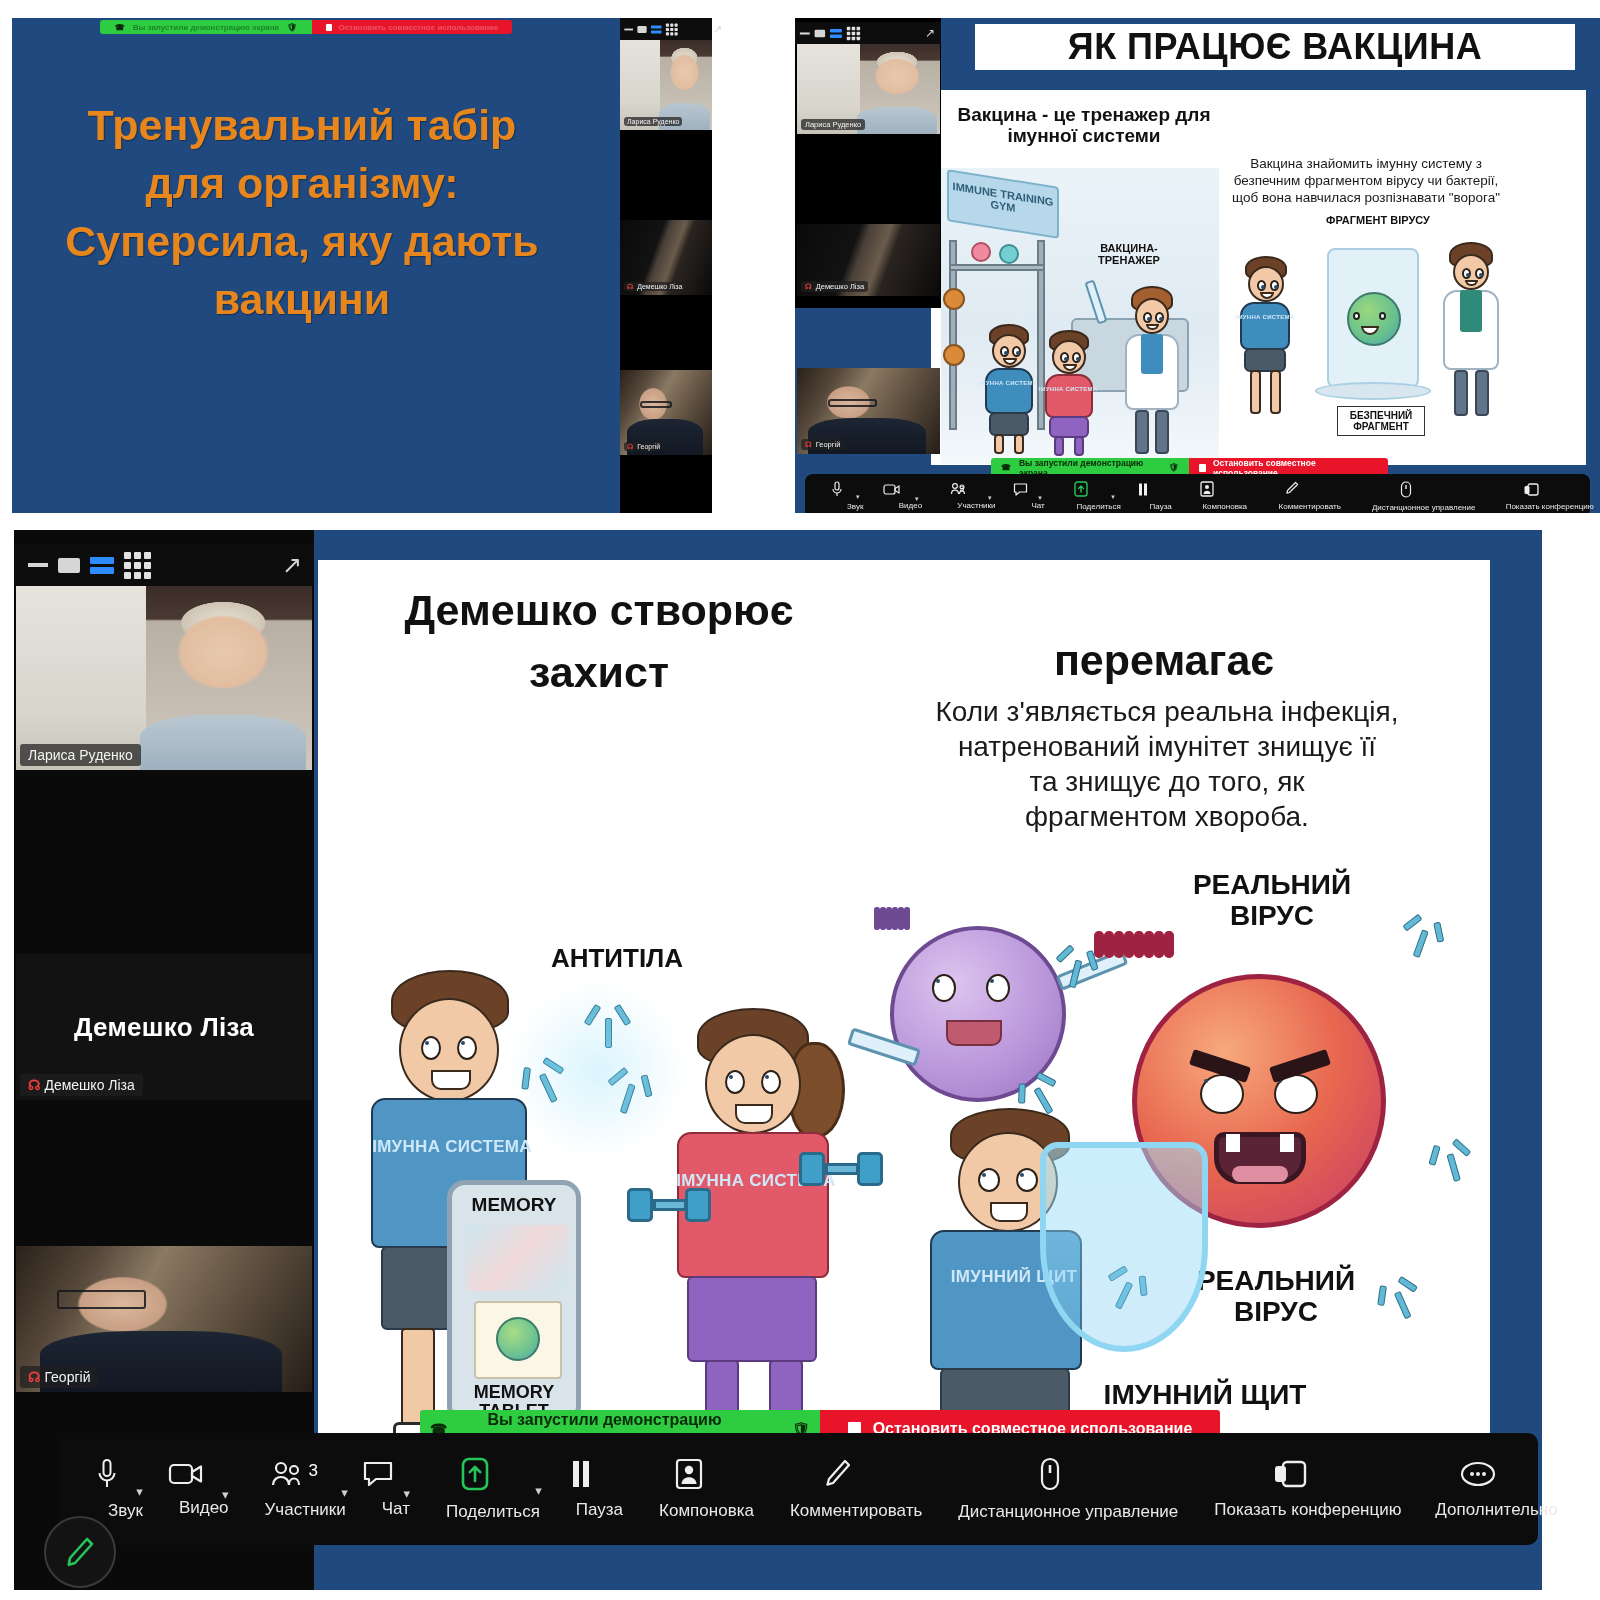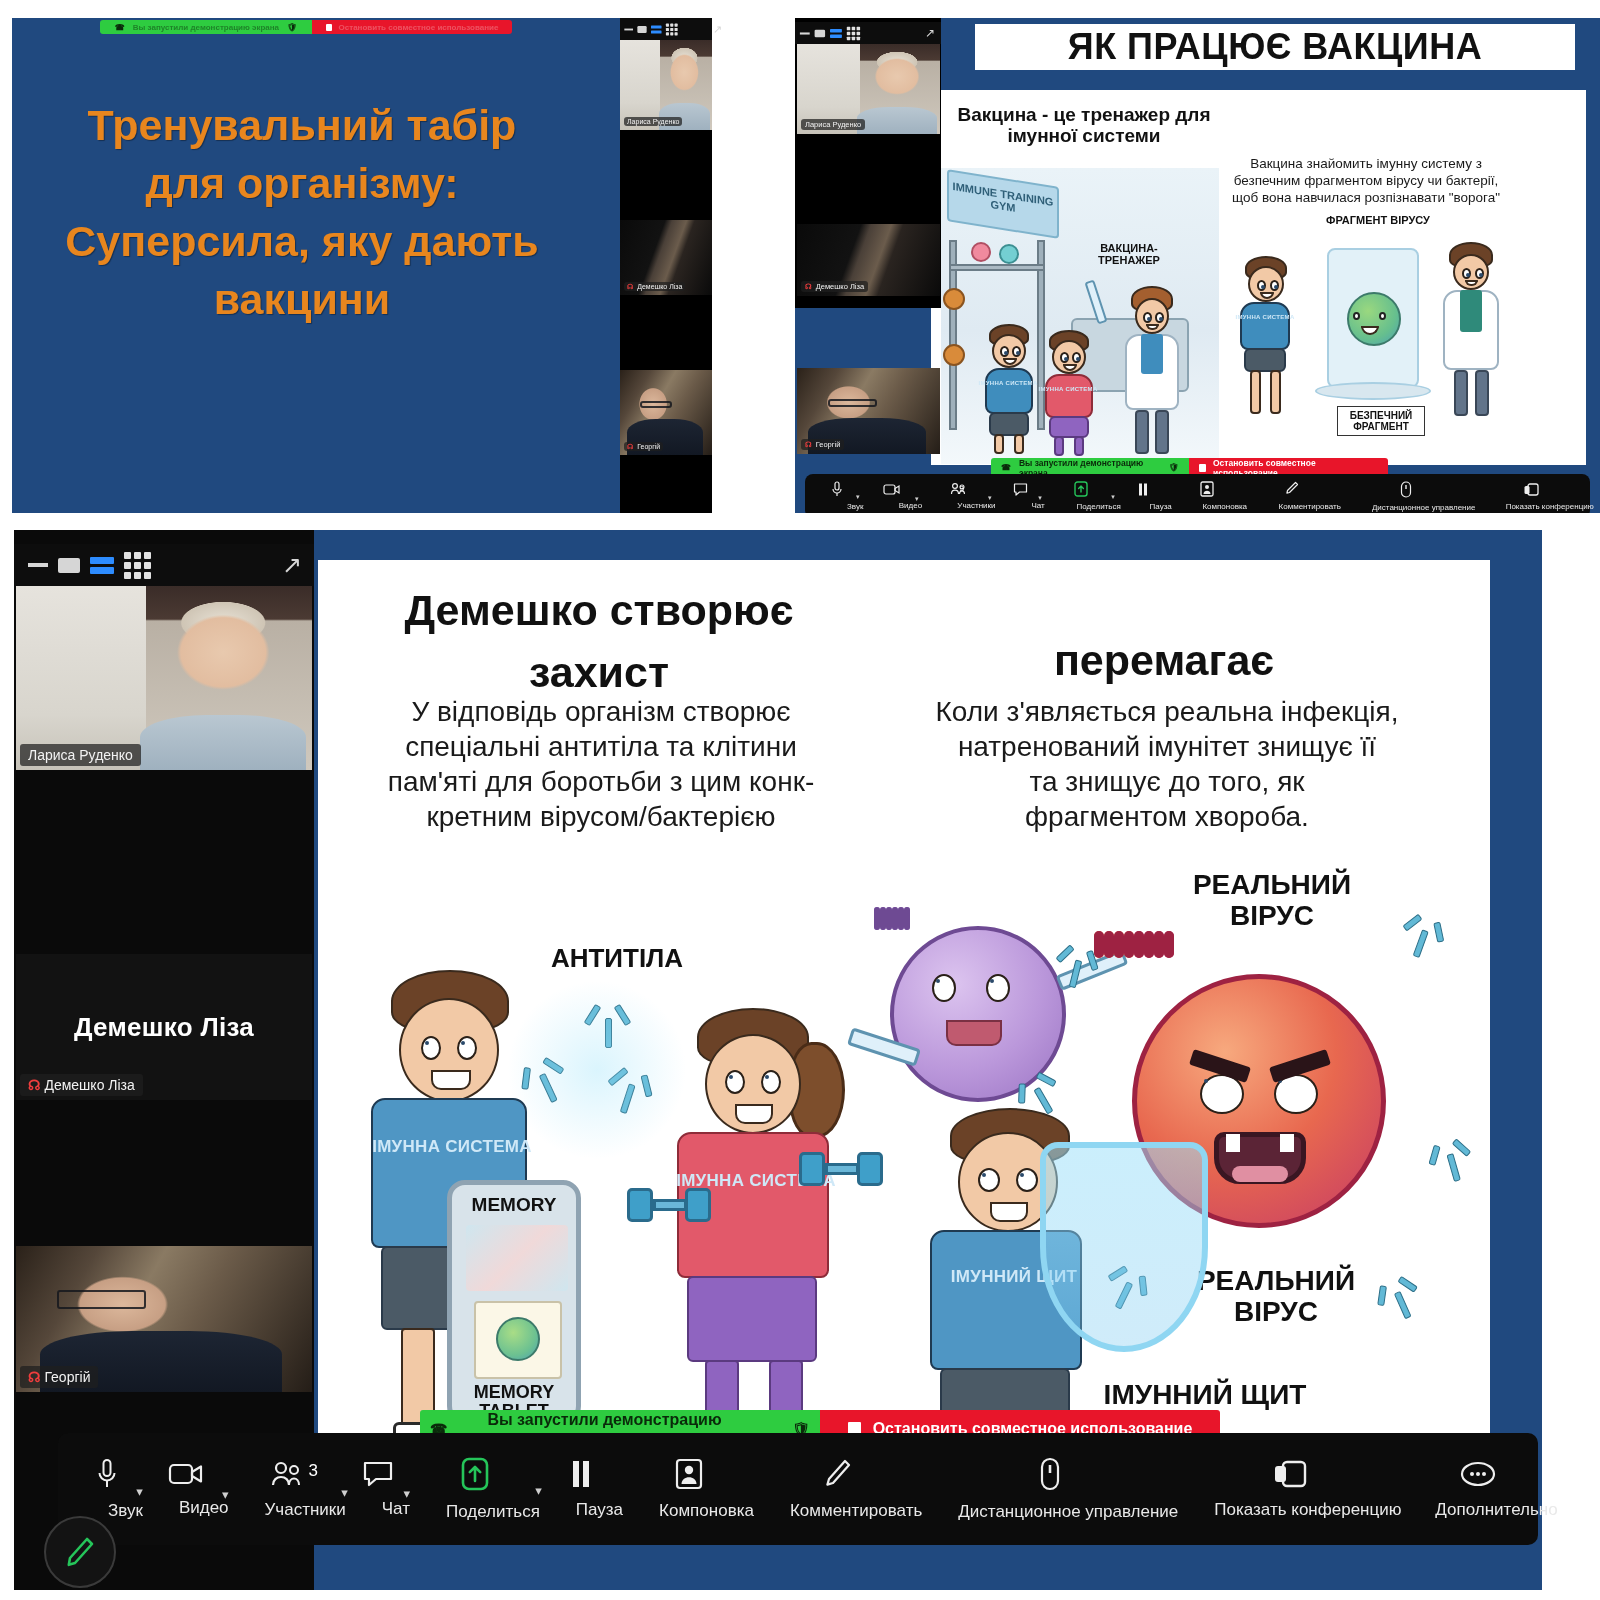--- a/index.html
+++ b/index.html
@@ -474,26 +474,20 @@
 
     <div style="position:absolute; left:0; top:0; width:300px; height:1060px; background:#0a0a0a;"></div>
 
     <div class="slide-white" style="left:304px; top:30px; width:1172px; height:960px;"></div>
 
     <div class="col-h" style="position:absolute; left:330px; top:56px; width:510px; font-size:43px;">Демешко створює</div>
     <div class="col-h" style="position:absolute; left:330px; top:106px; width:510px; font-size:43px;margin-top:12px;">захист</div>
 
     <div class="col-h" style="position:absolute; left:850px; top:106px; width:600px; font-size:43px;">перемагає</div>
 
-    <div style="position:absolute; left:322px; top:164px; width:530px; text-align:center;">
-      <div class="col-b" style="font-size:28px;">У відповідь організм створює</div>
-      <div class="col-b" style="font-size:28px;">спеціальні антитіла та клітини</div>
-      <div class="col-b" style="font-size:28px;">пам'яті для боротьби з цим конк-</div>
-      <div class="col-b" style="font-size:28px;">кретним вірусом/бактерією</div>
-    </div>
     <div style="position:absolute; left:848px; top:164px; width:610px; text-align:center;">
       <div class="col-b" style="font-size:28px;">Коли з'являється реальна інфекція,</div>
       <div class="col-b" style="font-size:28px;">натренований імунітет знищує її</div>
       <div class="col-b" style="font-size:28px;">та знищує до того, як</div>
       <div class="col-b" style="font-size:28px;">фрагментом хвороба.</div>
     </div>
 
     <div class="ill" style="left:325px; top:330px; width:620px; height:600px;">
       <div class="lbl" style="left:188px; top:84px; width:180px; font-size:26px;">АНТИТІЛА</div>
 

